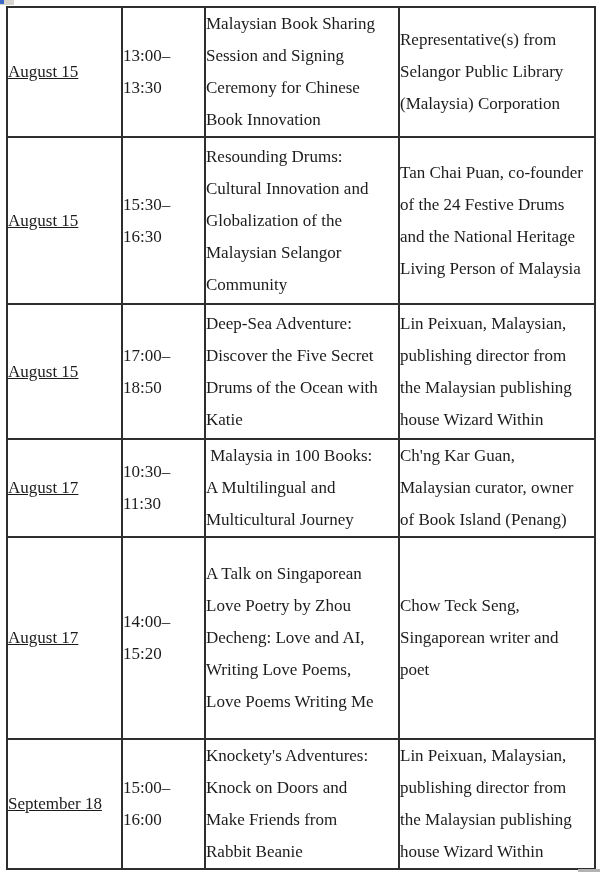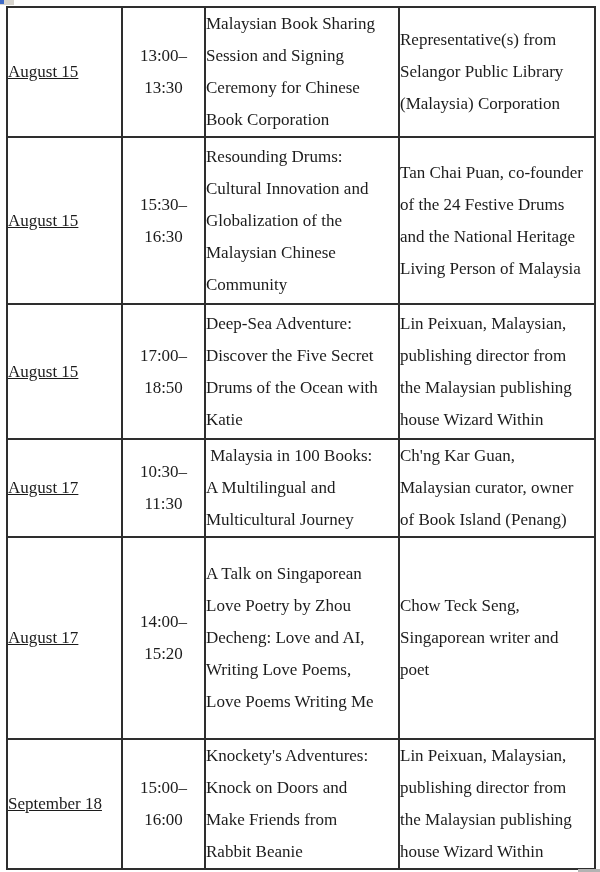--- a/index.html
+++ b/index.html
@@ -56,21 +56,21 @@
     border: 2px solid #2e2e2e;
     vertical-align: middle;
     font-size: 17px;
     line-height: 32px;
     color: #1c1c1c;
     white-space: pre;
     overflow: hidden;
     padding: 0;
   }
   td.cell-date    { padding-left: 7px; text-decoration: underline;  }
-  td.cell-time    { padding-left: 15px; text-align: center; }
+  td.cell-time    { padding-left: 15px; }
   td.cell-title   { padding-left: 9px; padding-right: 2px; }
   td.cell-speaker { padding-left: 9px; padding-right: 2px; }
 </style>
 </head>
 <body style="background: rgb(255, 255, 255);">
 
 <div class="screen">
 
   <div class="frag-topleft" style="background: rgb(216, 213, 206);">
     <span class="frag-blue" style="background: rgb(63, 107, 200);"></span>
@@ -84,33 +84,33 @@
       <col style="width: 196px;">
     </colgroup>
     <tbody id="schedule-body">
         <tr class="schedule-row" style="height: 130px;">
     <td class="cell cell-date">August 15</td>
     <td class="cell cell-time">13:00–
 13:30</td>
     <td class="cell cell-title">Malaysian Book Sharing
 Session and Signing
 Ceremony for Chinese
-Book Corporation</td>
+Book Innovation</td>
     <td class="cell cell-speaker">Representative(s) from
 Selangor Public Library
 (Malaysia) Corporation</td>
   </tr>
         <tr class="schedule-row" style="height: 167px;">
     <td class="cell cell-date">August 15</td>
     <td class="cell cell-time">15:30–
 16:30</td>
     <td class="cell cell-title">Resounding Drums:
 Cultural Innovation and
 Globalization of the
-Malaysian Chinese
+Malaysian Selangor
 Community</td>
     <td class="cell cell-speaker">Tan Chai Puan, co-founder
 of the 24 Festive Drums
 and the National Heritage
 Living Person of Malaysia</td>
   </tr>
         <tr class="schedule-row" style="height: 135px;">
     <td class="cell cell-date">August 15</td>
     <td class="cell cell-time">17:00–
 18:50</td>

